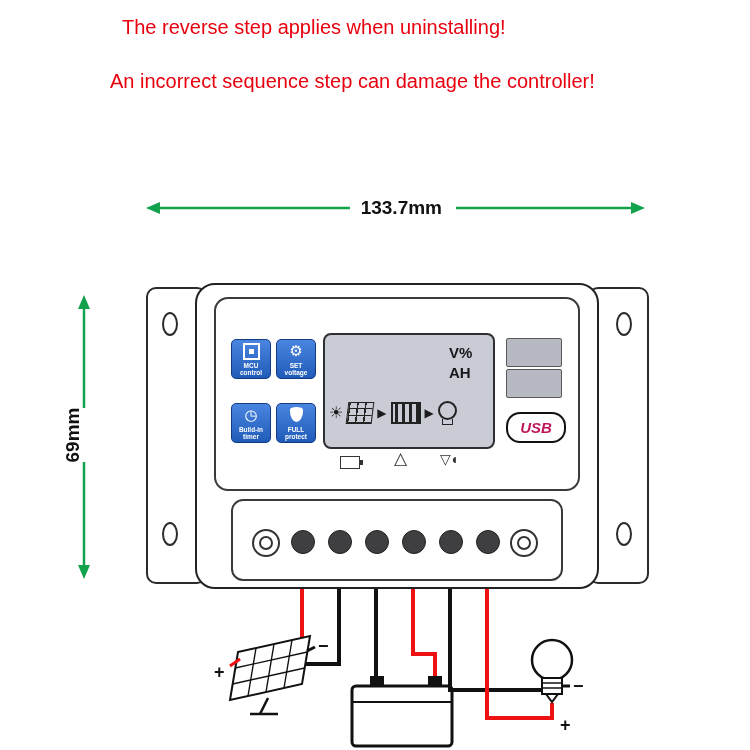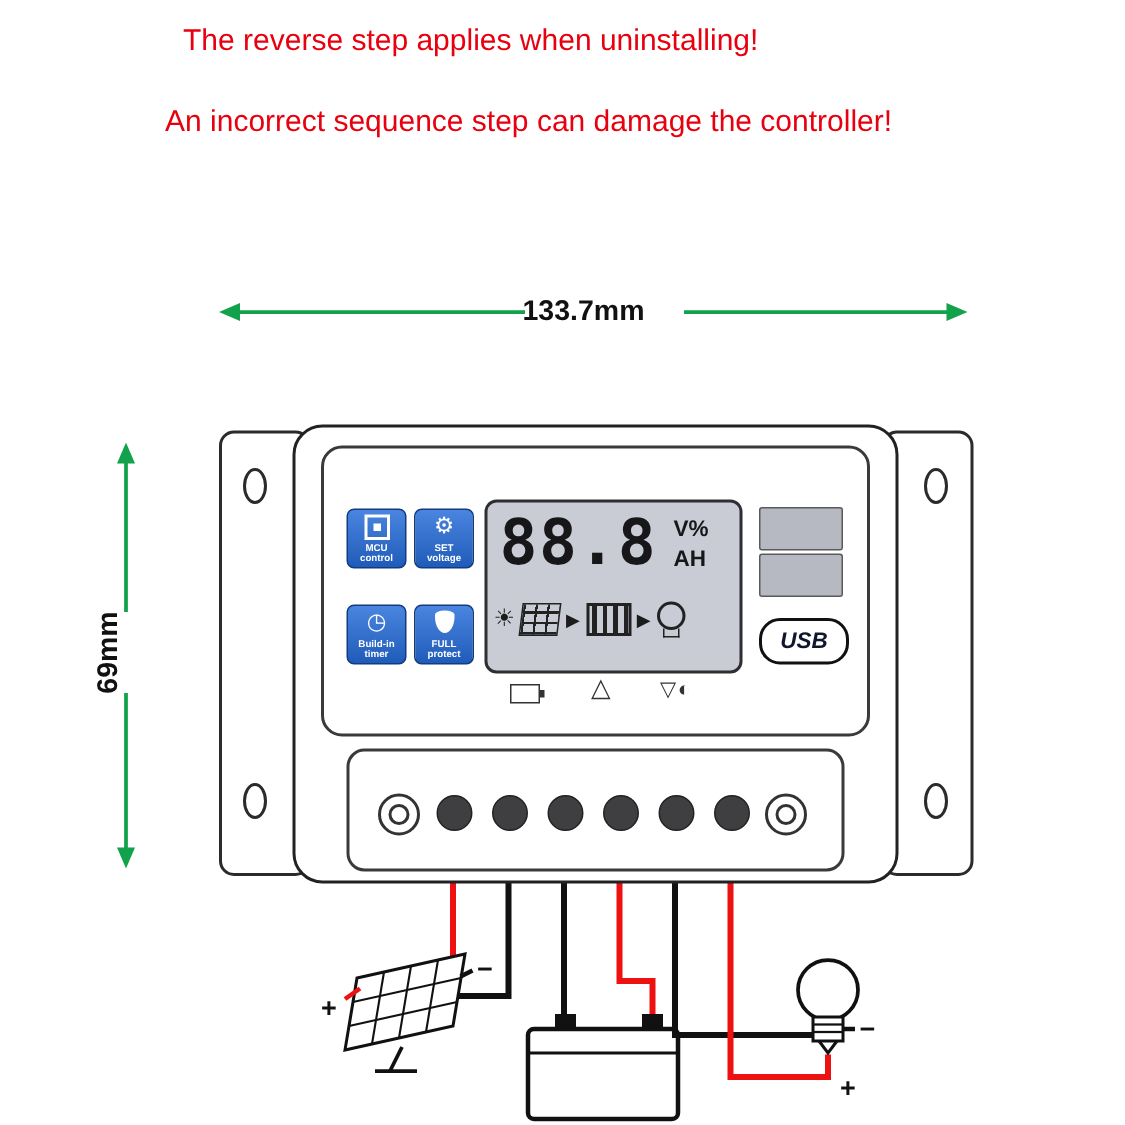--- a/index.html
+++ b/index.html
@@ -39,41 +39,41 @@
     border:1.5px solid #123c80;border-radius:5px;z-index:5;display:flex;flex-direction:column;
     align-items:center;justify-content:space-between;box-sizing:border-box;padding:3px 1px 2px;}
   .btn-blue .lbl{font-size:6.5px;line-height:7px;font-weight:bold;color:#fff;text-align:center;white-space:normal;}
   .chip{width:13px;height:13px;border:2px solid #fff;display:flex;align-items:center;justify-content:center;}
   .chip-core{width:5px;height:5px;background:#fff;}
   .glyph{color:#fff;font-size:15px;line-height:15px;}
   .shield{width:13px;height:15px;background:#fff;border-radius:50% 50% 50% 50% / 18% 18% 72% 72%;}
   
   .gray-block{width:54px;height:27px;background:#b6b9c1;border:1.5px solid #5a5a5a;border-radius:2px;z-index:5;}
   .usb-badge{width:56px;height:27px;border:2.5px solid #111;border-radius:14px;display:flex;
-    align-items:center;justify-content:center;font-weight:bold;font-style:italic;font-size:15px;color:#0f172a;z-index:5;background:#fff;}
+    align-items:center;justify-content:center;font-weight:bold;font-style:italic;font-size:15px;color:#be185d;z-index:5;background:#fff;}
   
   .touch-batt{width:18px;height:11px;border:1.5px solid #333;position:relative;}
   .touch-batt:after{content:"";position:absolute;right:-4px;top:3px;width:3px;height:5px;background:#333;}
   .tri{font-size:17px;color:#333;line-height:1;}
   .half{font-size:14px;color:#333;line-height:1;}
   .wire-label{font:bold 18px "Liberation Sans", sans-serif;fill:#111;}
 </style>
 </head>
 <body>
 
 <div class="abs warning" style="left:110px;top:16px;margin-left:12px;">The reverse step applies when uninstalling!</div>
 <div class="abs warning" style="left:110px;top:70px;">An incorrect sequence step can damage the controller!</div>
 
 <svg class="abs" style="left:0;top:0;z-index:1;" width="750" height="240" viewBox="0 0 750 240">
   <line x1="159" y1="208" x2="350" y2="208" stroke="#12a24b" stroke-width="2.5"></line>
   <line x1="456" y1="208" x2="632" y2="208" stroke="#12a24b" stroke-width="2.5"></line>
   <polygon points="146,208 160,202 160,214" fill="#12a24b"></polygon>
   <polygon points="645,208 631,202 631,214" fill="#12a24b"></polygon>
 </svg>
-<div class="abs dim-label" style="left:336px;top:197px;width:106px;">133.7mm</div>
+<div class="abs dim-label" style="left:336px;top:197px;width:106px;text-align:right;">133.7mm</div>
 
 <svg class="abs" style="left:0;top:0;z-index:1;" width="120" height="600" viewBox="0 0 120 600">
   <line x1="84" y1="308" x2="84" y2="408" stroke="#12a24b" stroke-width="2.5"></line>
   <line x1="84" y1="462" x2="84" y2="566" stroke="#12a24b" stroke-width="2.5"></line>
   <polygon points="84,295 78,309 90,309" fill="#12a24b"></polygon>
   <polygon points="84,579 78,565 90,565" fill="#12a24b"></polygon>
 </svg>
 <div class="abs dim-label" style="left:38px;top:424px;width:70px;transform:rotate(-90deg);">69mm</div>
 
 <div class="abs ear" style="left:146px;top:287px;width:57px;height:293px;"></div>
@@ -99,21 +99,20 @@
 <div class="abs btn-blue" style="left:231px;top:403px;">
   <span class="glyph">◷</span>
   <span class="lbl">Build-in timer</span>
 </div>
 <div class="abs btn-blue" style="left:276px;top:403px;">
   <span class="shield"></span>
   <span class="lbl">FULL protect</span>
 </div>
 
 <div class="abs lcd" style="left:323px;top:333px;width:168px;height:112px;">
-  <div class="abs lcd-digits" style="left:8px;top:6px;">88.8</div>
   <div class="abs" style="left:124px;top:8px;">
     <div class="lcd-unit">V%</div>
     <div class="lcd-unit">AH</div>
   </div>
   <div class="abs" style="left:4px;top:66px;width:160px;display:flex;align-items:center;gap:4px;">
     <span class="sun">☀</span>
     <span class="panel-ico"></span>
     <span class="flow-arrow">▶</span>
     <span>
       <span class="batt-notch"></span>

